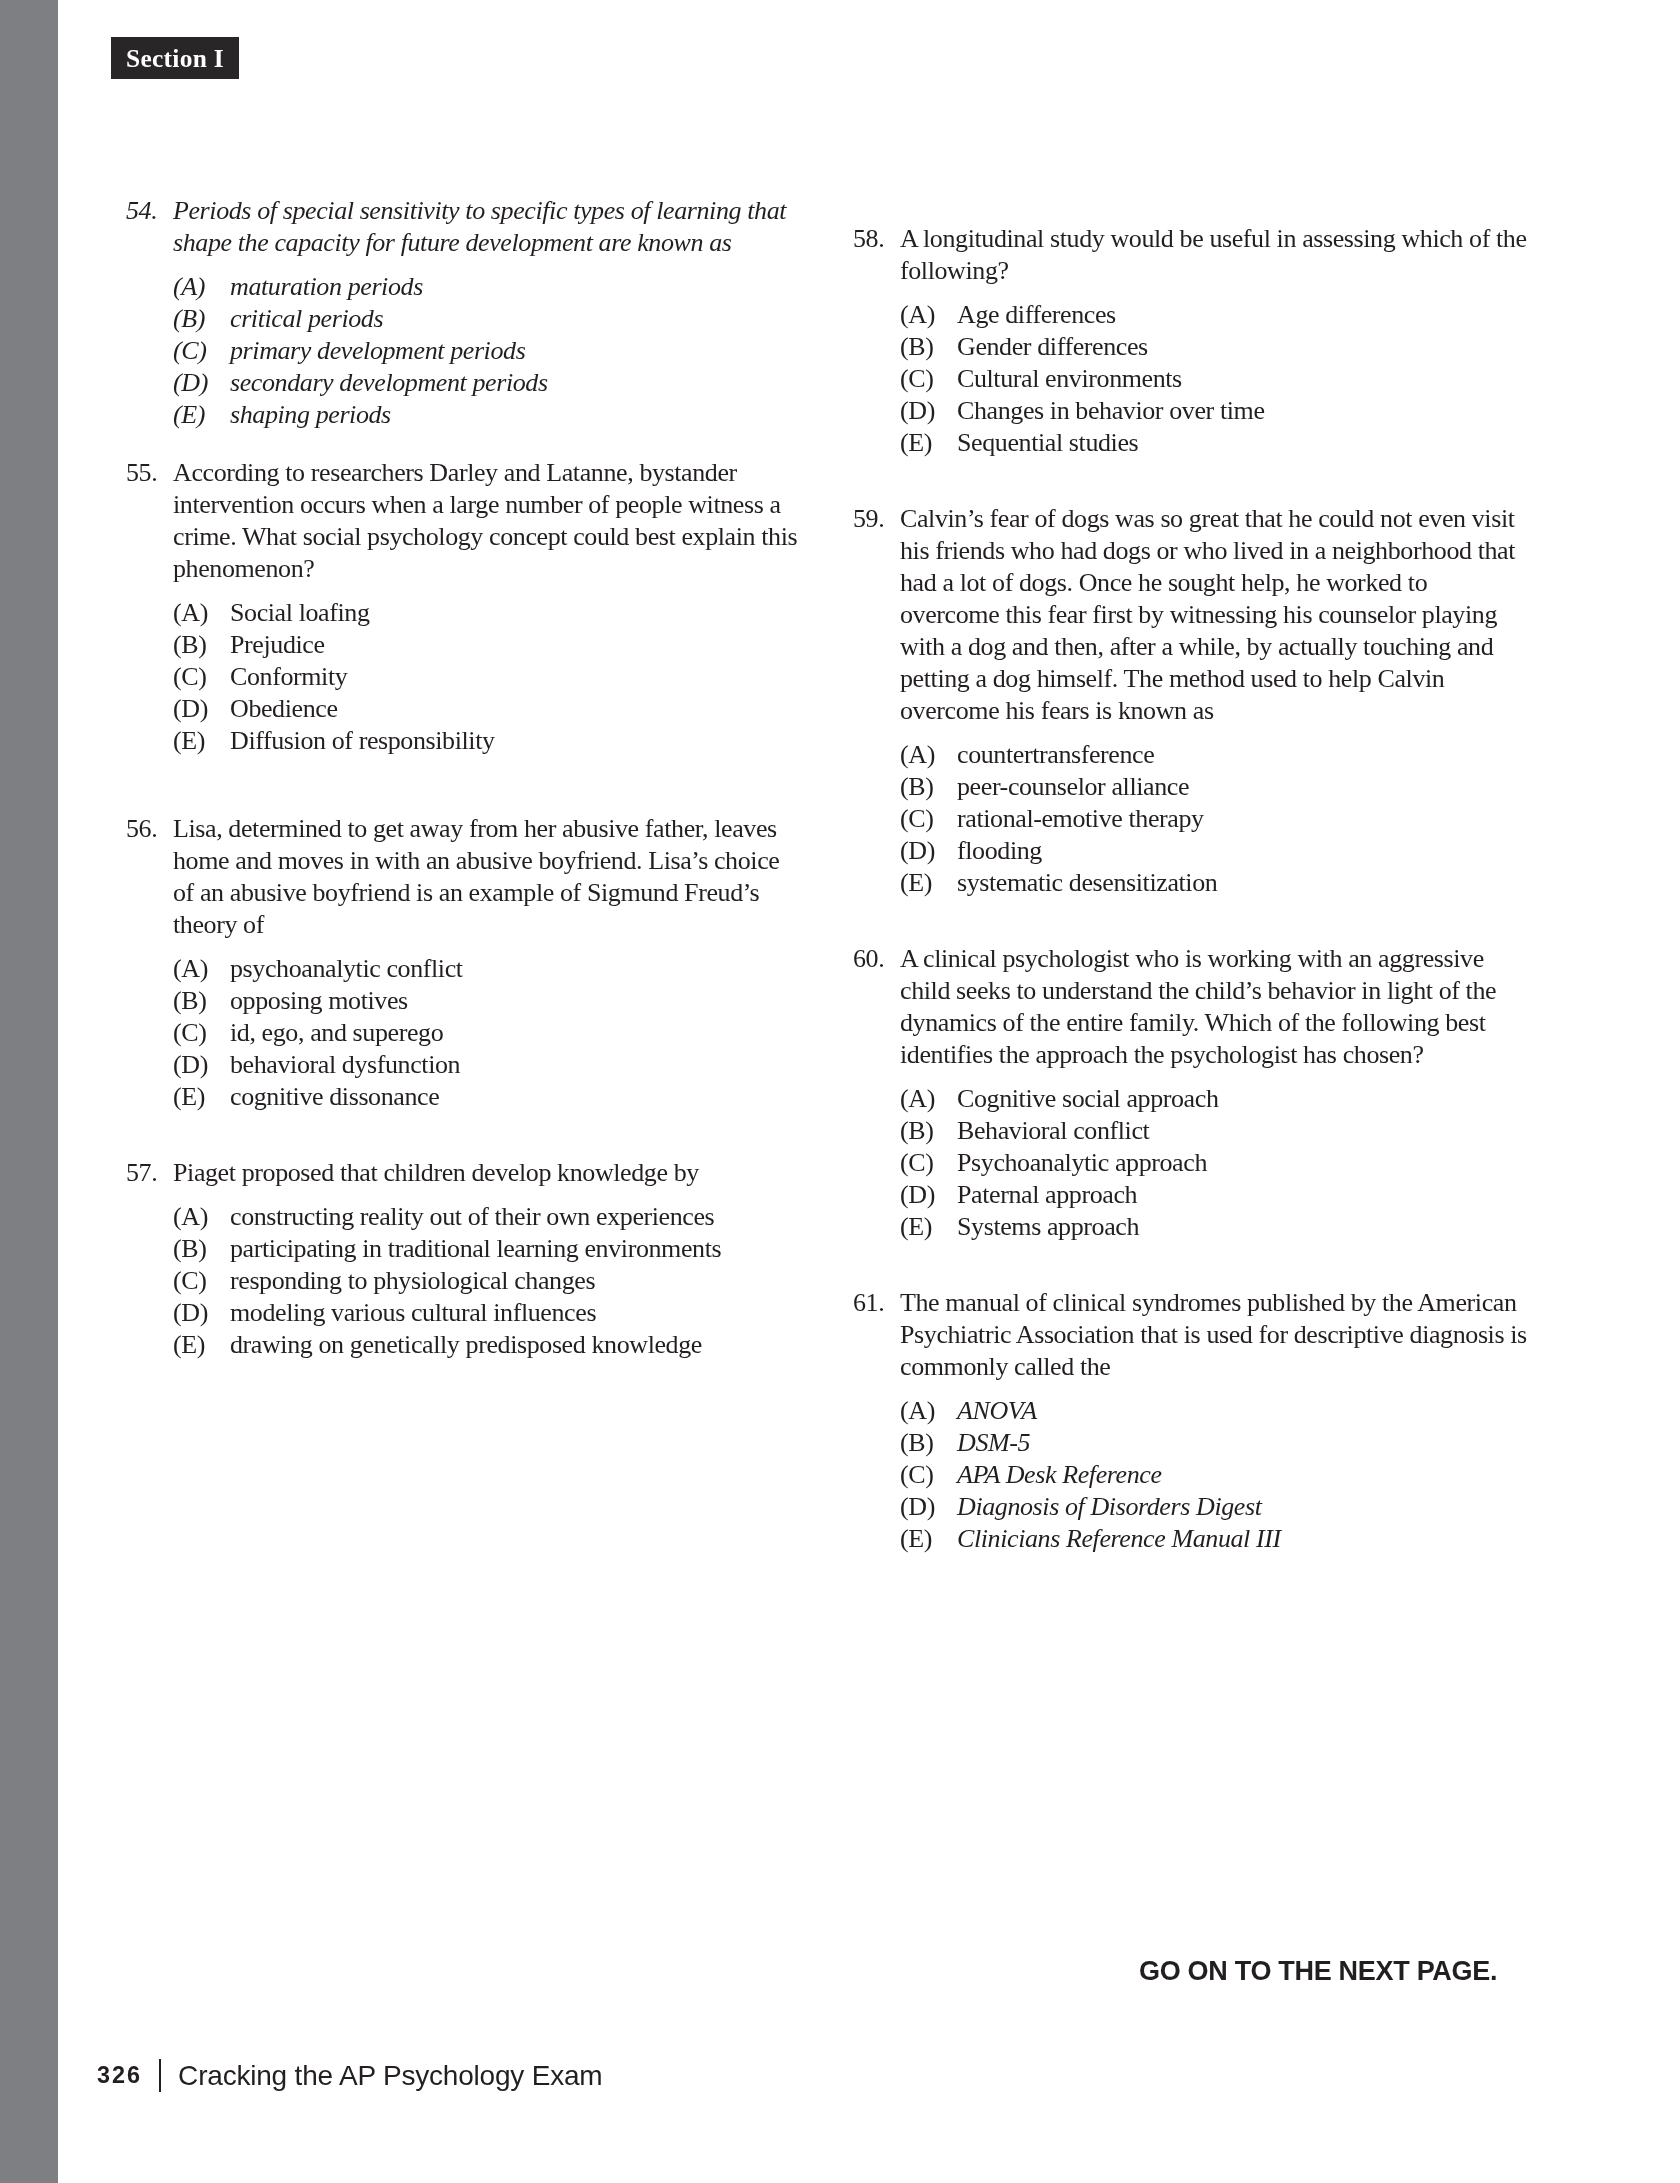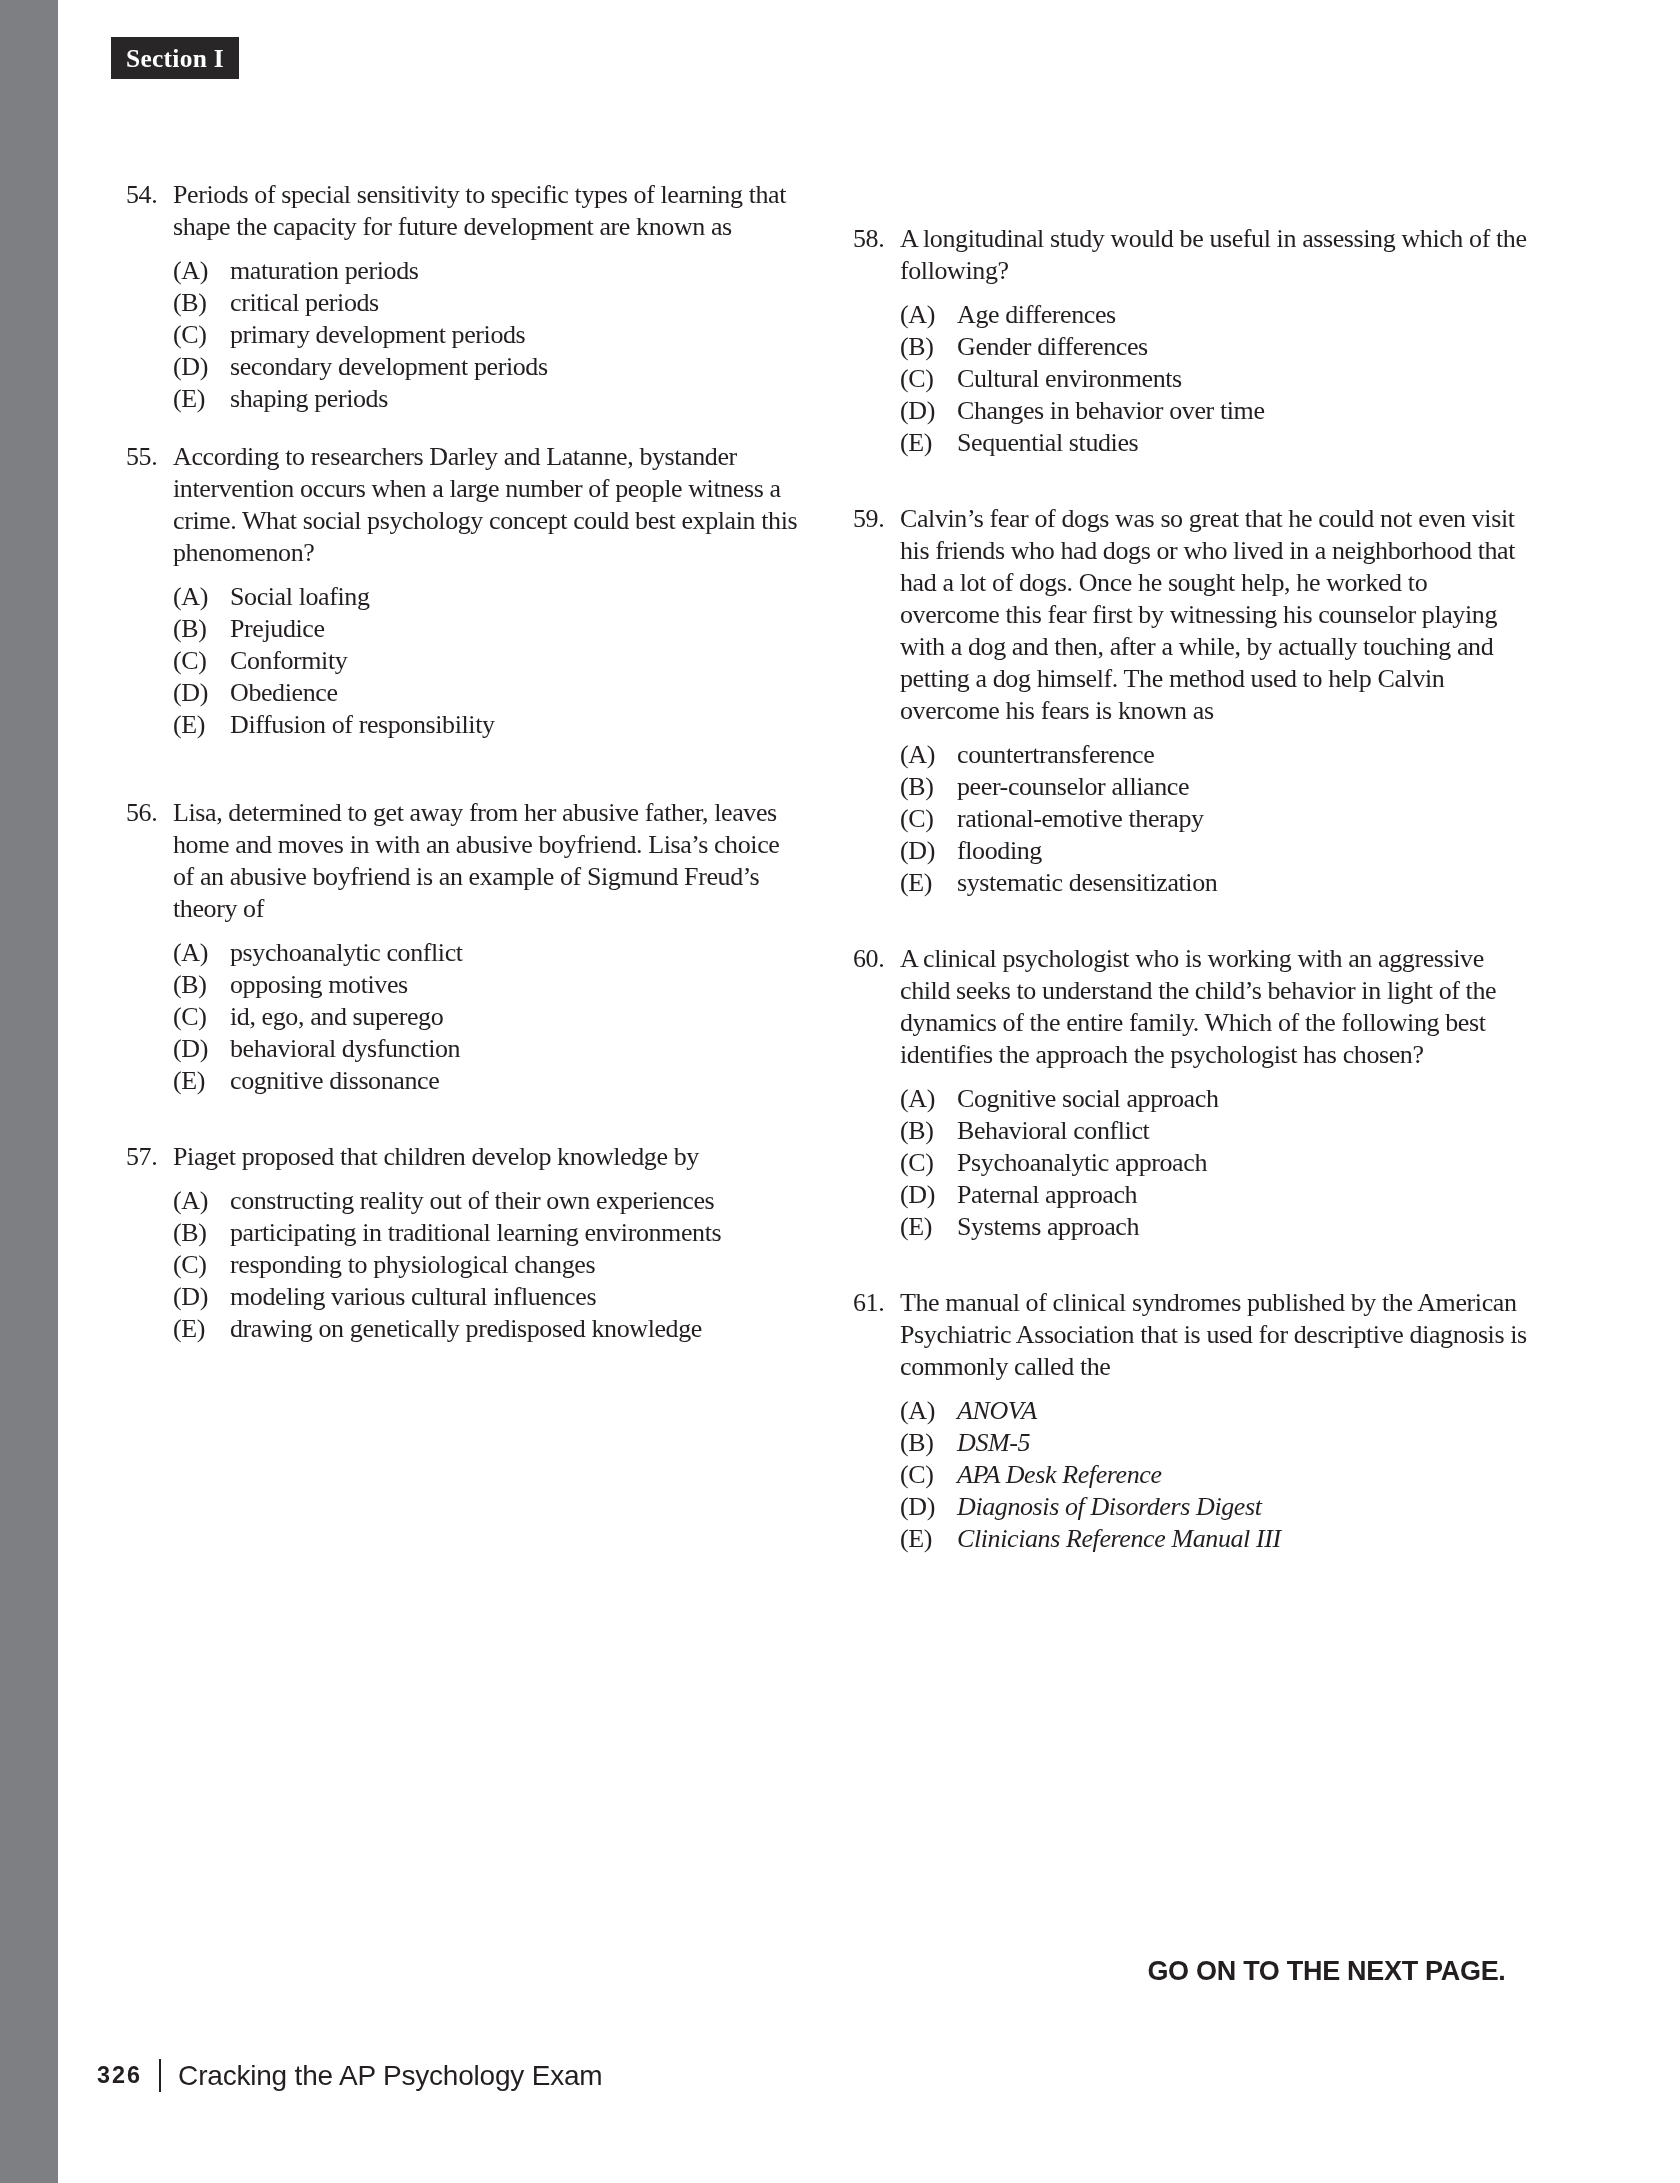--- a/index.html
+++ b/index.html
@@ -29,21 +29,21 @@
     letter-spacing:-0.4px;
   }
   .q-num { width:47px; flex:none; }
   .q-text { flex:1; }
   .options { margin-top:12px; margin-left:47px; font-size:26px; line-height:32px; letter-spacing:-0.4px; }
   .option { display:flex; }
   .opt-letter { width:57px; flex:none; }
   .opt-text.italic { font-style:italic; }
 
   .go-next {
-    position:absolute; left:1139px; top:1956px; width:375px; text-align:center;
+    position:absolute; left:1139px; top:1956px; width:375px; text-align:left;
     font-family:"Liberation Sans", "DejaVu Sans", sans-serif; font-weight:bold;
     font-size:27px; letter-spacing:-0.3px; color:#231f20;
   }
   .footer {
     position:absolute; left:97px; top:2059px; display:flex; align-items:center;
     font-family:"Liberation Sans", "DejaVu Sans", sans-serif; color:#231f20;
   }
   .page-num { font-weight:bold; font-size:23.4px; letter-spacing:2px; }
   .footer-divider { width:1.3px; height:33px; background:#231f20; margin:0 17.4px 0 17.4px; }
   .book-title { font-size:28px; letter-spacing:-0.2px; }
@@ -51,21 +51,21 @@
 </head>
 <body>
 
 <div class="sidebar"></div>
 
 <div class="section-badge">
   <span>Section I</span>
 </div>
 
 <div class="col left">
-    <div class="question" style="margin-top: 0px;">
+    <div class="question" style="margin-top: 16px; font-style: italic;">
       <div class="q-stem">
         <span class="q-num">54.</span>
         <span class="q-text">Periods of special sensitivity to specific types of learning that shape the capacity for future development are known as</span>
       </div>
       <div class="options">
         <div class="option">
           <span class="opt-letter">(A)</span>
           <span class="opt-text">maturation periods</span>
         </div>
         <div class="option">

